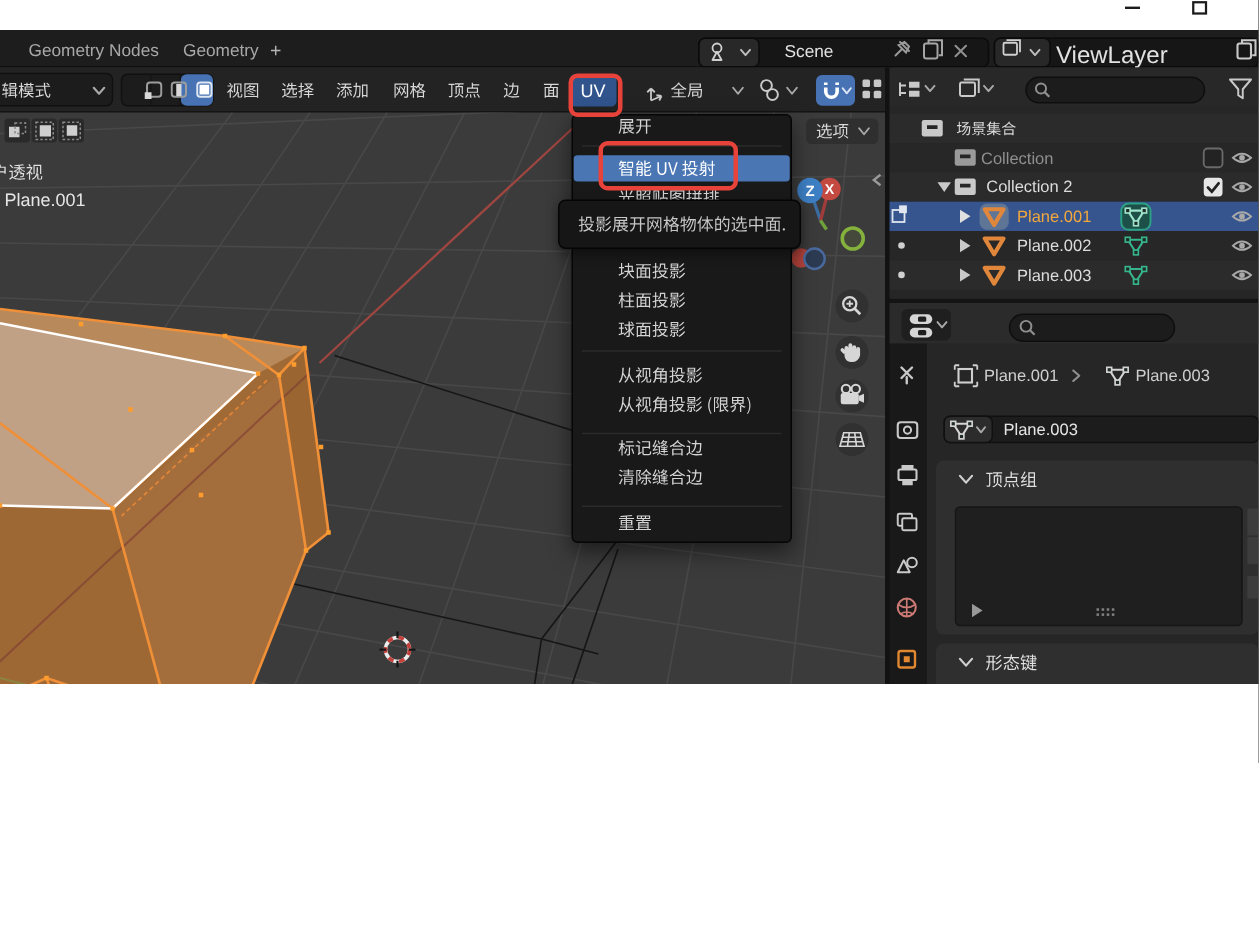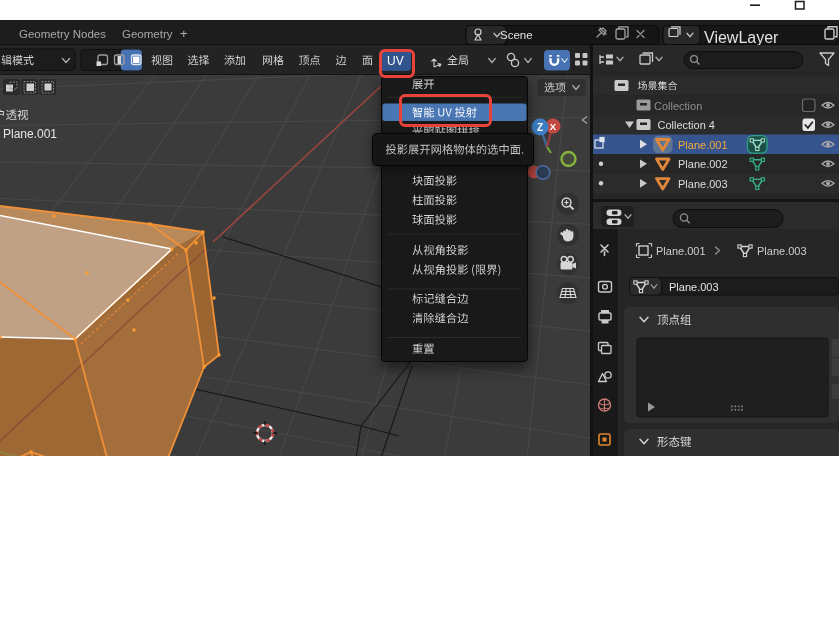--- a/index.html
+++ b/index.html
@@ -21,21 +21,21 @@
       <path d="M619,29 v-2.2 h9 v10 h-2.2" fill="none" stroke="#a5a5a5" stroke-width="1.3"></path>
       <path d="M637,30.5 l7,7 M644,30.5 l-7,7" stroke="#8f8f8f" stroke-width="1.4" stroke-linecap="round"></path>
       <rect x="663" y="25.5" width="176" height="19" rx="4" fill="#161616" stroke="#0b0b0b"></rect>
       <rect x="663" y="25.5" width="37" height="19" rx="4" fill="#282828" stroke="#0b0b0b"></rect>
       <rect x="669" y="28.5" width="9" height="8" rx="1" fill="none" stroke="#d0d0d0" stroke-width="1.2"></rect>
       <path d="M671,26.8 h9 v8" fill="none" stroke="#d0d0d0" stroke-width="1.2"></path>
       <path d="M687.0,33.25 L690,36.75 L693.0,33.25" stroke="#bdbdbd" stroke-width="1.3" fill="none" stroke-linecap="round" stroke-linejoin="round"></path>
       <rect x="825" y="29" width="9" height="10" rx="1.5" fill="none" stroke="#c9c9c9" stroke-width="1.4"></rect>
       <path d="M828,29 v-2.2 h9 v10 h-2.2" fill="none" stroke="#c9c9c9" stroke-width="1.4"></path>
     </svg>
-<div class="t" style="left:500px;top:28.5px;font-size:11.5px;color:#e2e2e2;">Scene</div>
+<div class="t" style="left:523px;top:28.5px;font-size:11.5px;color:#e2e2e2;">Scene</div>
 <div class="t" style="left:704px;top:28.5px;font-size:16px;color:#e2e2e2;">ViewLayer</div>
 <div style="position:absolute;left:0px;top:45px;width:591px;height:30px;background:#232323;border-bottom:1px solid #141414;box-sizing:border-box;"></div>
 <svg style="position:absolute;left:0;top:45px" width="591" height="29" viewBox="0 45 591 29">
       <rect x="-8" y="49" width="83" height="21.5" rx="4" fill="#1c1c1c" stroke="#101010"></rect>
       <path d="M7.1 56H10V57.1H7.1ZM6.3 55.4V57.8H10.8V55.4ZM1.9 60.6C2 60.6 2.3 60.5 2.7 60.5H3.7V62.1L1.4 62.5L1.6 63.3L3.7 62.8V65.1H4.4V62.7L5.7 62.4L5.7 61.7L4.4 61.9V60.5H5.5V59.7H4.4V58.1H3.7V59.7H2.6C2.9 59 3.2 58.1 3.5 57.1H5.5V56.4H3.7C3.8 56 3.9 55.6 4 55.2L3.2 55.1C3.1 55.5 3 55.9 2.9 56.4H1.5V57.1H2.7C2.5 58 2.3 58.8 2.2 59C2 59.5 1.8 59.9 1.6 59.9C1.7 60.1 1.8 60.5 1.9 60.6ZM10 59.1V60.1H7.2V59.1ZM5.4 63.5 5.5 64.2 10 63.9V65.2H10.7V63.8L11.5 63.7L11.6 63L10.7 63.1V59.1H11.5V58.4H5.7V59.1H6.4V63.4ZM10 60.7V61.6H7.2V60.7ZM10 62.3V63.1L7.2 63.4V62.3Z M17.2 59.7H21V60.5H17.2ZM17.2 58.3H21V59.1H17.2ZM20.1 55.1V56H18.4V55.1H17.6V56H16V56.7H17.6V57.5H18.4V56.7H20.1V57.5H20.9V56.7H22.4V56H20.9V55.1ZM16.4 57.7V61.1H18.7C18.6 61.5 18.6 61.7 18.5 62H15.7V62.7H18.3C17.8 63.6 17 64.2 15.4 64.5C15.6 64.7 15.8 65 15.9 65.2C17.8 64.7 18.7 63.9 19.1 62.8C19.7 64 20.7 64.8 22.1 65.2C22.2 65 22.4 64.7 22.6 64.5C21.4 64.2 20.4 63.6 19.9 62.7H22.4V62H19.3C19.4 61.7 19.4 61.4 19.5 61.1H21.8V57.7ZM13.9 55.1V57.2H12.6V58H13.9V58C13.6 59.5 13 61.2 12.4 62.1C12.5 62.3 12.7 62.7 12.8 62.9C13.2 62.3 13.6 61.3 13.9 60.2V65.2H14.7V59.5C15 60.1 15.4 60.8 15.5 61.2L16 60.6C15.8 60.2 15 58.8 14.7 58.4V58H15.8V57.2H14.7V55.1Z M30.8 55.6C31.4 56 32.1 56.6 32.4 57L33 56.5C32.6 56.1 31.9 55.5 31.4 55.1ZM29.2 55.1C29.2 55.8 29.2 56.5 29.3 57.1H23.6V57.9H29.3C29.6 62 30.5 65.2 32.3 65.2C33.2 65.2 33.5 64.6 33.6 62.7C33.4 62.6 33.1 62.4 32.9 62.3C32.8 63.7 32.7 64.3 32.4 64.3C31.3 64.3 30.5 61.6 30.2 57.9H33.4V57.1H30.1C30.1 56.5 30.1 55.8 30.1 55.1ZM23.6 64 23.9 64.8C25.3 64.5 27.3 64.1 29.2 63.6L29.1 62.9L26.8 63.4V60.4H28.9V59.6H24V60.4H26V63.6Z" fill="#d8d8d8"></path>
       <path d="M62.5,58.5 L66,62.5 L69.5,58.5" stroke="#a8a8a8" stroke-width="1.4" fill="none" stroke-linecap="round" stroke-linejoin="round"></path>
       <rect x="81" y="49.5" width="61" height="21" rx="4" fill="#1c1c1c" stroke="#101010"></rect>
       <rect x="120.5" y="49.5" width="21.5" height="21" rx="4" fill="#4772b3"></rect>
       <line x1="100.5" y1="50" x2="100.5" y2="70" stroke="#141414"></line>
       <line x1="120" y1="50" x2="120" y2="70" stroke="#141414"></line>
@@ -240,21 +240,21 @@
       <path d="M640,178.95000000000002 l7,4.4 -7,4.4 z" fill="#c9c9c9"></path>
       <path d="M656.5,178.55 h12.5 l-6.25,10.5 z" fill="none" stroke="#e0873c" stroke-width="2.8" stroke-linejoin="round"></path>
       <path d="M751.8,179.35000000000002 h11 l-5.5,8.5 z" fill="none" stroke="#37b58c" stroke-width="1.4" stroke-linejoin="round"></path>
       <rect x="750.1999999999999" y="177.75000000000003" width="3.2" height="3.2" fill="#1f2a28" stroke="#37b58c" stroke-width="1.1"></rect>
       <rect x="761.1999999999999" y="177.75000000000003" width="3.2" height="3.2" fill="#1f2a28" stroke="#37b58c" stroke-width="1.1"></rect>
       <rect x="755.6999999999999" y="186.25000000000003" width="3.2" height="3.2" fill="#1f2a28" stroke="#37b58c" stroke-width="1.1"></rect>
       <path d="M822,183.35000000000002 Q828,177.85000000000002 834,183.35000000000002 Q828,188.85000000000002 822,183.35000000000002 Z" fill="none" stroke="#a8a8a8" stroke-width="1.3"></path>
       <circle cx="828" cy="183.35000000000002" r="1.9" fill="#a8a8a8"></circle>
     </svg>
 <div class="t" style="left:654px;top:99.5px;font-size:11px;color:#8f8f8f;">Collection</div>
-<div class="t" style="left:657.5px;top:119px;font-size:11px;color:#dcdcdc;">Collection 4</div>
+<div class="t" style="left:657.5px;top:119px;font-size:11px;color:#dcdcdc;">Collection 2</div>
 <div class="t" style="left:678px;top:138.5px;font-size:11px;color:#f2a83c;">Plane.001</div>
 <div class="t" style="left:678px;top:158px;font-size:11px;color:#dcdcdc;">Plane.002</div>
 <div class="t" style="left:678px;top:177.7px;font-size:11px;color:#dcdcdc;">Plane.003</div>
 <div style="position:absolute;left:591px;top:199px;width:248px;height:3px;background:#141414;"></div>
 <div style="position:absolute;left:591px;top:202px;width:248px;height:418px;background:#262626;"></div>
 <svg style="position:absolute;left:591px;top:202px" width="248" height="418" viewBox="591 202 248 418">
       <rect x="591" y="202" width="248" height="27" fill="#2b2b2b"></rect>
       <rect x="601" y="206" width="33" height="21" rx="4" fill="#1f1f1f"></rect>
       <g fill="#d5d5d5">
         <rect x="606.5" y="209.5" width="15" height="6.5" rx="3.2"></rect>

